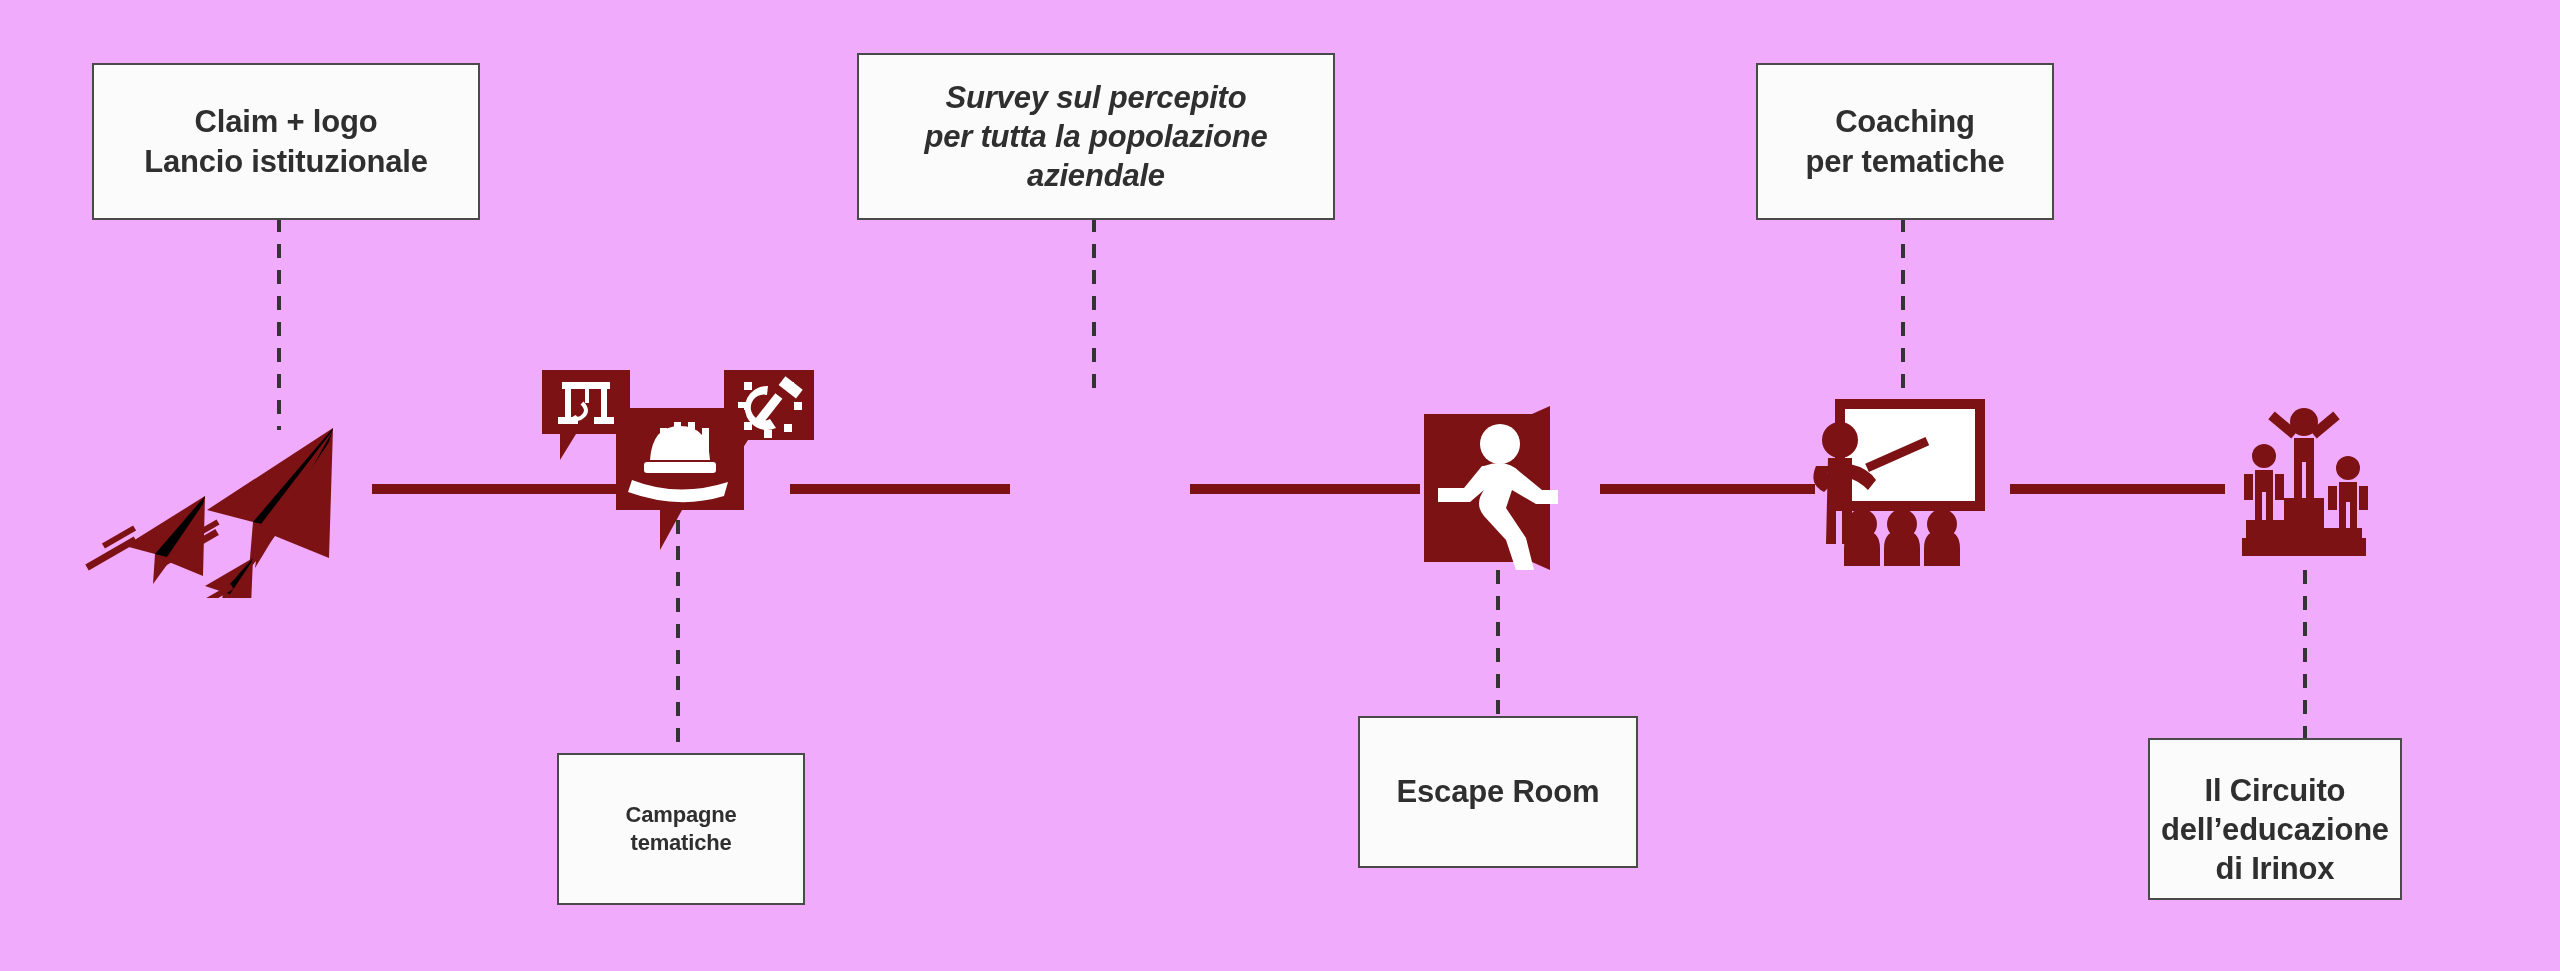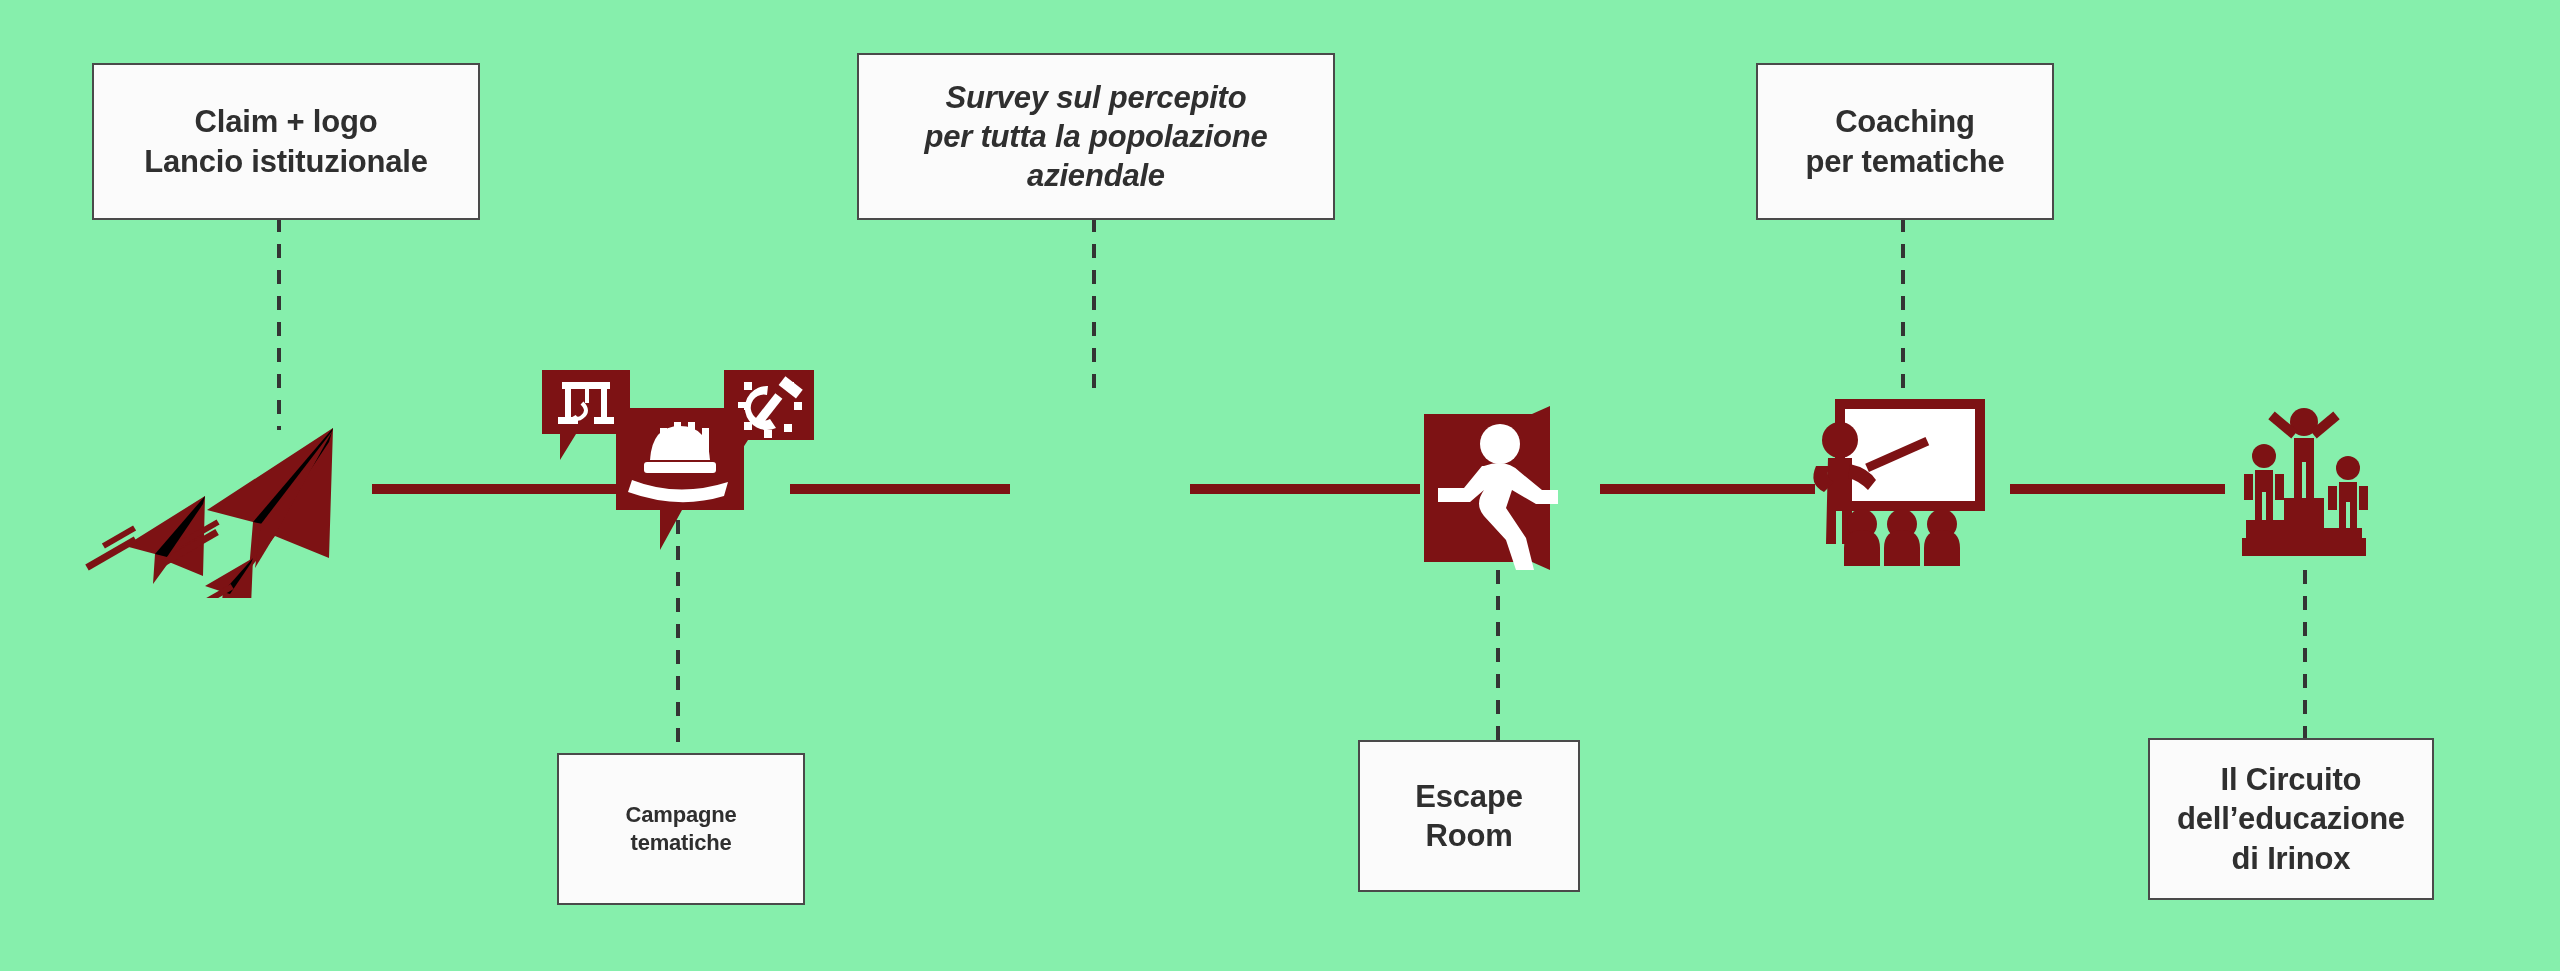--- a/index.html
+++ b/index.html
@@ -5,21 +5,21 @@
 <style>
   html,body{margin:0;padding:0;background:#000;}
   body{
     font-family:"Liberation Sans", sans-serif;
     width:2560px;height:971px;
     overflow:hidden;
     position:relative;
   }
   #stage{
     position:absolute;inset:0;
-    background:#86efac;
+    background:#f0abfc;
   }
 
   
   .rail{
     position:absolute;
     height:10px;
     background:#7d1214;
     top:484px;
   }
 
@@ -87,30 +87,30 @@
     <span class="txt">Campagne
 tematiche</span>
   </div>
 
   <div class="label-box" style="left:857px;top:53px;width:478px;height:167px;font-size:31px;font-style:italic;">
     <span class="txt">Survey sul percepito
 per tutta la popolazione
 aziendale</span>
   </div>
 
-  <div class="label-box" style="left:1358px;top:740px;width:222px;height:152px;font-size:31px;">
+  <div class="label-box" style="left:1358px;top:716px;width:280px;height:152px;font-size:31px;">
     <span class="txt">Escape Room</span>
   </div>
 
   <div class="label-box" style="left:1756px;top:63px;width:298px;height:157px;font-size:31px;">
     <span class="txt">Coaching
 per tematiche</span>
   </div>
 
-  <div class="label-box" style="left:2148px;top:738px;width:286px;height:162px;font-size:31px;">
+  <div class="label-box" style="left:2148px;top:738px;width:254px;height:162px;font-size:31px;align-items:flex-end;">
     <span class="txt">Il Circuito
 dell’educazione
 di Irinox</span>
   </div>
 
   <div class="station" style="left:85px;top:418px;width:290px;height:180px;">
     <svg viewBox="0 0 290 180" width="290" height="180" aria-hidden="true">
       <g fill="#7d1214">
 
         <path d="M248 10 L122 92 L168 104 L164 152 L190 118 L244 140 Z"></path>

